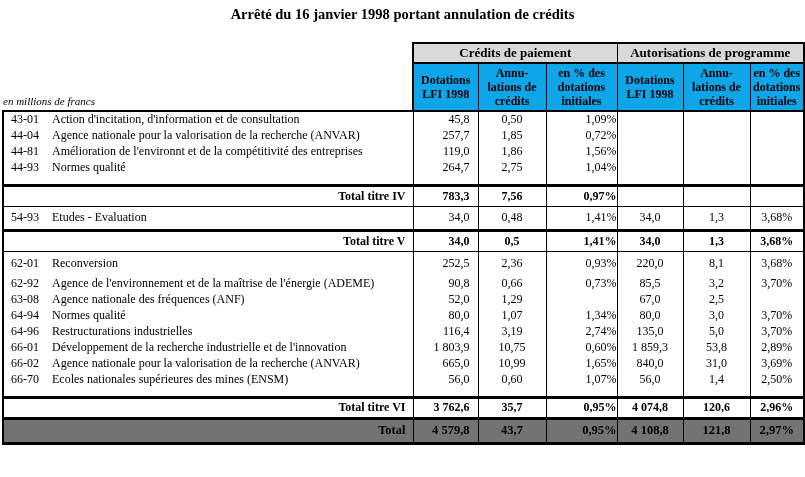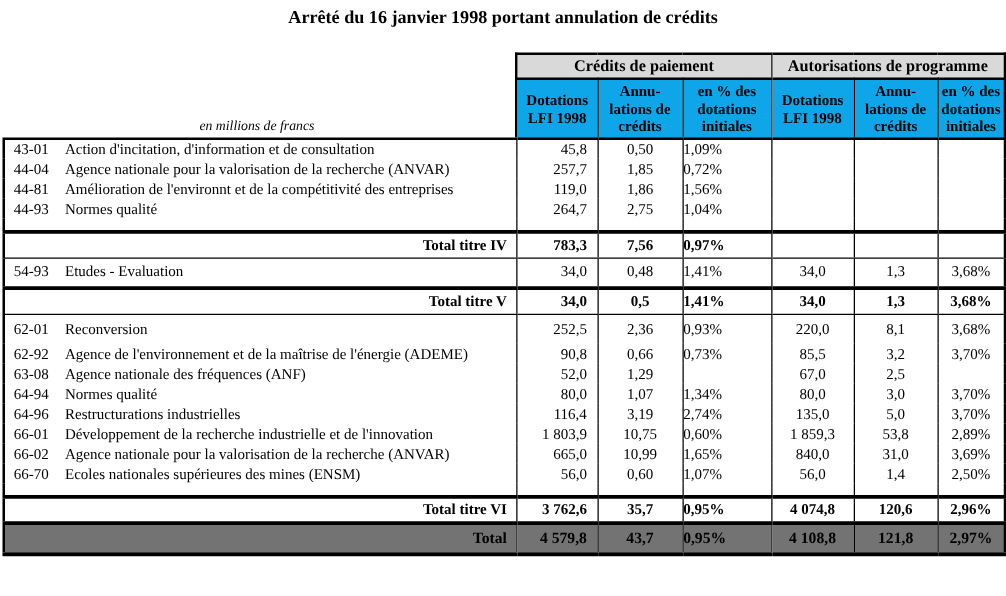--- a/index.html
+++ b/index.html
@@ -17,21 +17,21 @@
     border-collapse:collapse; table-layout:fixed;
   }
   td, th { padding:0; overflow:hidden; }
 
   
   thead tr.grp-row { height:20px; }
   thead tr.sub-row { height:48px; }
   td.nohead { border:none; background:#fff; }
   td.nohead2 {
     border:none; border-bottom:2px solid #000; background:#fff;
-    vertical-align:bottom; text-align:center; padding:0 4px 1px 0;
+    vertical-align:bottom; text-align:left; padding:0 4px 1px 0;
   }
   .note { font-style:italic; font-size:11px; }
   th.group {
     background:#d9d9d9; font-weight:bold; font-size:13px; text-align:center;
     border-top:2px solid #000; border-bottom:2px solid #000; border-left:1px solid #000;
   }
   th.group.first { border-left:2px solid #000; }
   th.group.last  { border-right:2px solid #000; }
   th.sub {
     background:#0ea5e9; font-weight:bold; font-size:12px; line-height:14px;
@@ -56,21 +56,21 @@
     border-top:3px solid #000; border-bottom:3px solid #000;
     font-weight:bold; background:#737373; font-size:12.5px;
   }
 
   .label-cell { text-align:left; padding-left:7px; }
   .label-cell .code { display:inline-block; width:41px; }
   .total-label { text-align:right; padding-right:7px; font-weight:bold; }
 
   .c1 { text-align:right;  padding-right:8px; }
   .c2 { text-align:center; }
-  .c3 { text-align:left; }
+  .c3 { text-align:right; }
   .c4 { text-align:center; }
   .c5 { text-align:center; }
   .c6 { text-align:center; }
 </style>
 </head>
 <body>
 
 <div class="doc-title">Arrêté du 16 janvier 1998 portant annulation de crédits</div>
 
 <table class="main">

